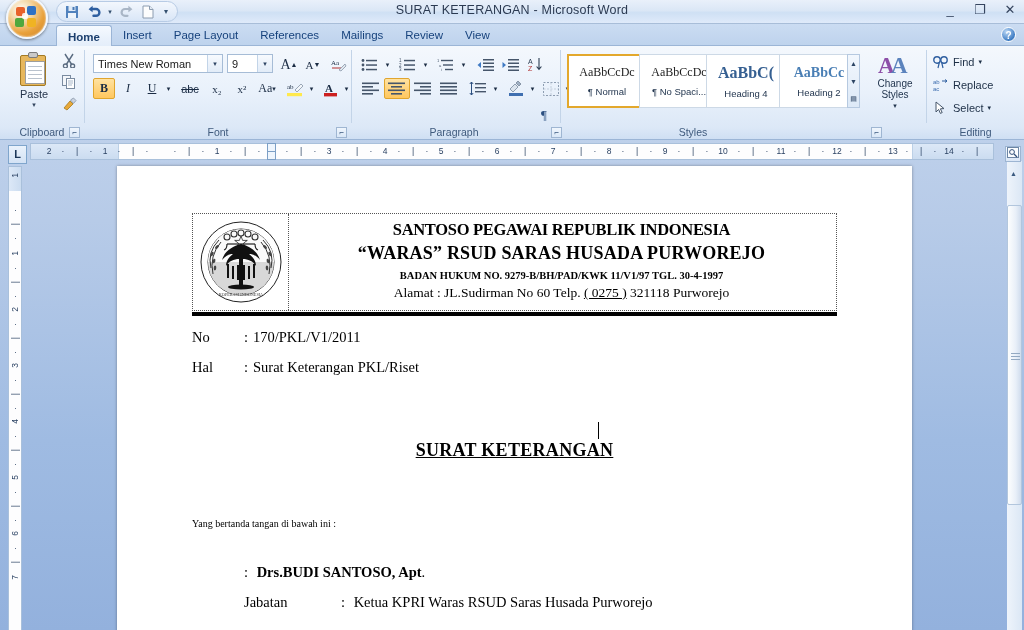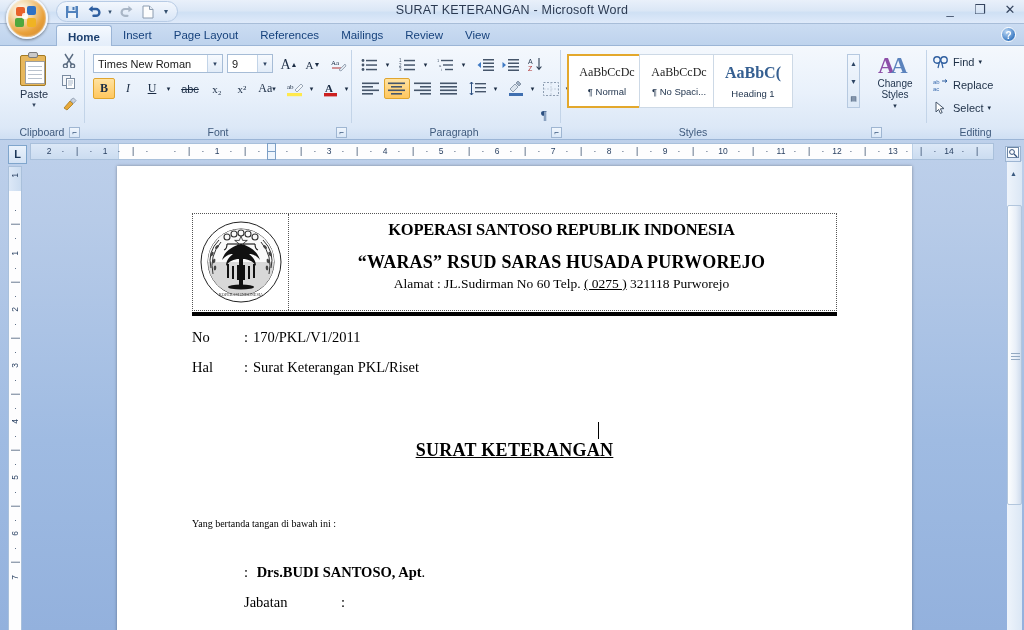--- a/index.html
+++ b/index.html
@@ -191,21 +191,21 @@
   }
   .kop{position:relative;border:1px dotted #555;}
   .kop-inner{display:flex;align-items:stretch;}
   .kop-logo{
     width:96px;min-height:96px;border-right:1px dotted #555;
     display:flex;align-items:center;justify-content:center;flex:0 0 96px;
   }
   .emblem{width:84px;height:84px;position:relative;}
   .kop-text{flex:1;text-align:center;padding:6px 4px 4px 2px;}
   .kop-l1{font-size:16.5px;font-weight:bold;letter-spacing:-0.3px;line-height:20px;}
-  .kop-l2{font-size:18px;font-weight:bold;letter-spacing:.2px;line-height:24px;margin-top:10px;}
+  .kop-l2{font-size:18px;font-weight:bold;letter-spacing:.2px;line-height:24px;margin-top:1px;}
   .kop-l3{font-size:10.5px;font-weight:bold;line-height:14px;margin-top:4px;}
   .kop-l4{font-size:13.5px;line-height:17px;margin-top:1px;}
   .kop-l4 u{text-decoration:underline;}
   .kop-rule{height:4px;background:#000;margin-top:1px;}
 
   .row{display:flex;font-size:14.5px;line-height:30px;}
   .row .lbl{width:52px;flex:0 0 52px;}
   .row .colon{width:9px;flex:0 0 9px;}
   .row.ind{padding-left:52px;}
   .row.ind .lbl{width:97px;flex:0 0 97px;}
@@ -541,23 +541,27 @@
 
   <div class="group" style="left:561px;width:325px;">
     <div class="stylebox sel" style="left:6px">
       <div class="sb-sample">AaBbCcDc</div>
       <div class="sb-name">¶ Normal</div>
     </div>
     <div class="stylebox" style="left:78px">
       <div class="sb-sample">AaBbCcDc</div>
       <div class="sb-name">¶ No Spaci...</div>
     </div>
-    <div class="stylebox" style="left:152px">
+    <div class="stylebox" style="left:145px">
       <div class="sb-sample" style="font-size:16px;font-weight:bold;color:#355f91">AaBbC(</div>
-      <div class="sb-name">Heading 1</div>
+      <div class="sb-name">Heading 4</div>
+    </div>
+    <div class="stylebox" style="left:218px">
+      <div class="sb-sample" style="font-size:14px;font-weight:bold;color:#4a7fb5">AaBbCc</div>
+      <div class="sb-name">Heading 2</div>
     </div>
     <div class="gal-scroll" style="left:286px">
       <div>▲</div>
       <div>▼</div>
       <div>▤</div>
     </div>
     <div class="chstyles" style="left:308px">
       <svg width="34" height="26" viewBox="0 0 34 26">
         <text x="0" y="21" font-size="23" font-family="serif" font-weight="bold" fill="#8d4fa8">A</text>
         <text x="13" y="21" font-size="23" font-family="serif" font-weight="bold" fill="#5b83bd">A</text>
@@ -764,22 +768,23 @@
                     <rect x="44" y="45" width="2" height="15"></rect>
                   <rect x="49" y="46" width="2" height="13"></rect>
                     <rect x="54" y="44" width="2" height="14"></rect>
                 </g>
                 <ellipse cx="42" cy="67" rx="13" ry="2.6" fill="#111"></ellipse>
                 <text x="42" y="76" font-size="4.2" font-family="serif" fill="#333" text-anchor="middle">KOPERASI INDONESIA</text>
               </svg>
             </div>
           </div>
           <div class="kop-text">
-            <div class="kop-l1">KOPERASI SANTOSO REPUBLIK INDONESIA</div>
+            <div class="kop-l1">SANTOSO PEGAWAI REPUBLIK INDONESIA</div>
             <div class="kop-l2">“WARAS” RSUD SARAS HUSADA  PURWOREJO</div>
+            <div class="kop-l3">BADAN HUKUM NO. 9279-B/BH/PAD/KWK 11/V1/97 TGL. 30-4-1997</div>
             <div class="kop-l4">
               <span>Alamat : JL.Sudirman No 60 Telp. </span><u>( 0275 )</u><span> 321118 Purworejo</span>
             </div>
           </div>
         </div>
       </div>
       <div class="kop-rule"></div>
 
       <div style="margin-top:6px">
         <div class="row">
@@ -799,20 +804,21 @@
       <div class="para mt1">Yang bertanda tangan di bawah ini :</div>
 
       <div class="mt2">
         <div class="row ind">
           <span class="colon">:</span>
           <span>&nbsp;<b>Drs.BUDI SANTOSO, Apt</b><span>.</span></span>
         </div>
         <div class="row ind">
           <span class="lbl">Jabatan</span>
           <span class="colon">:</span>
+          <span>&nbsp;<span>Ketua KPRI Waras RSUD Saras Husada Purworejo</span></span>
         </div>
       </div>
 
       <div class="para" style="margin-top:4px">Dengan ini menerangkan bahwa  yang tersebut di bawah ini :</div>
     </div>
 
     <div class="caret"></div>
   </div>
 </div>
 

